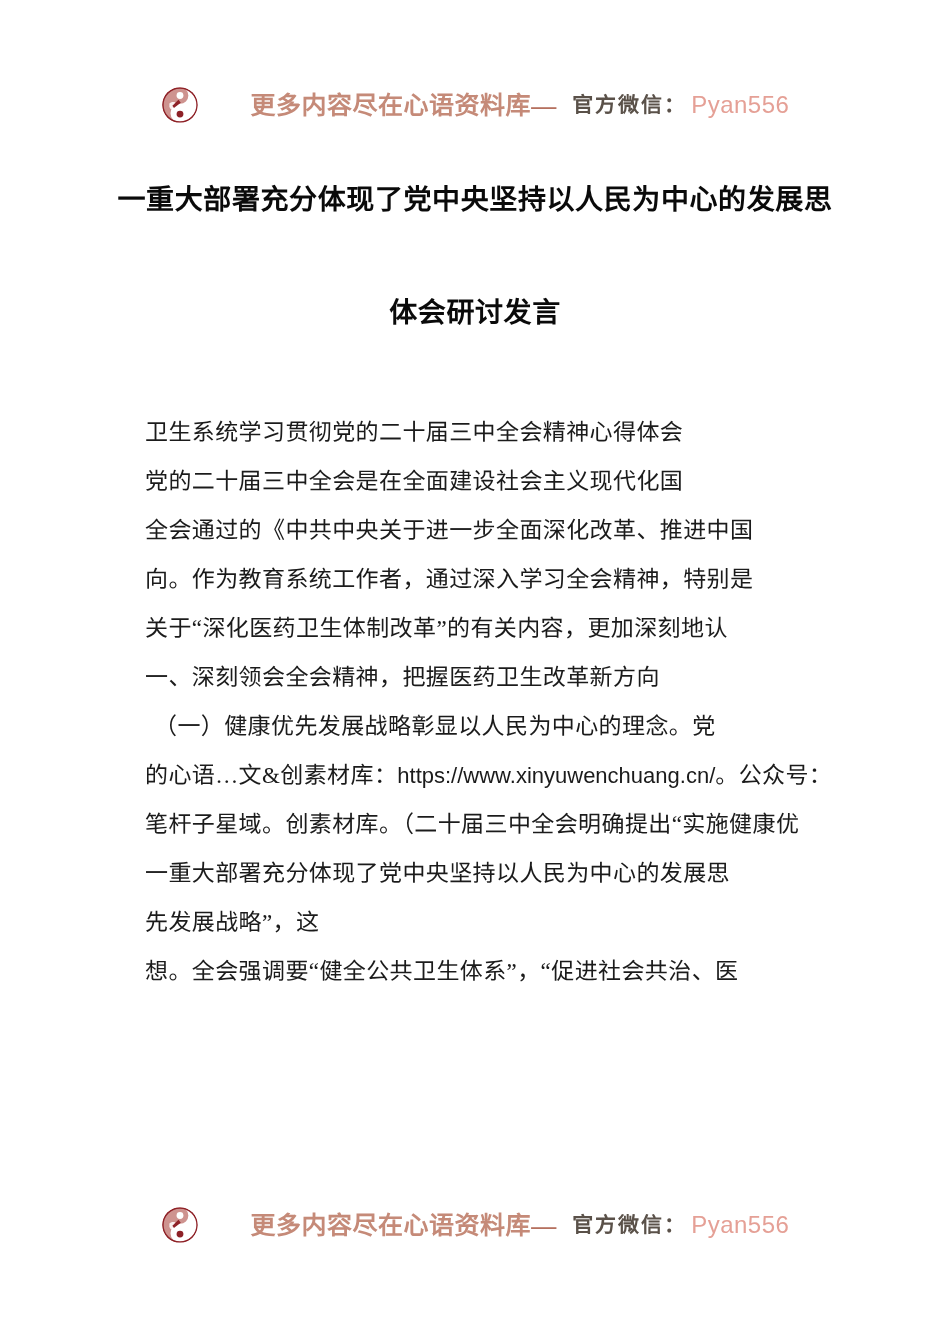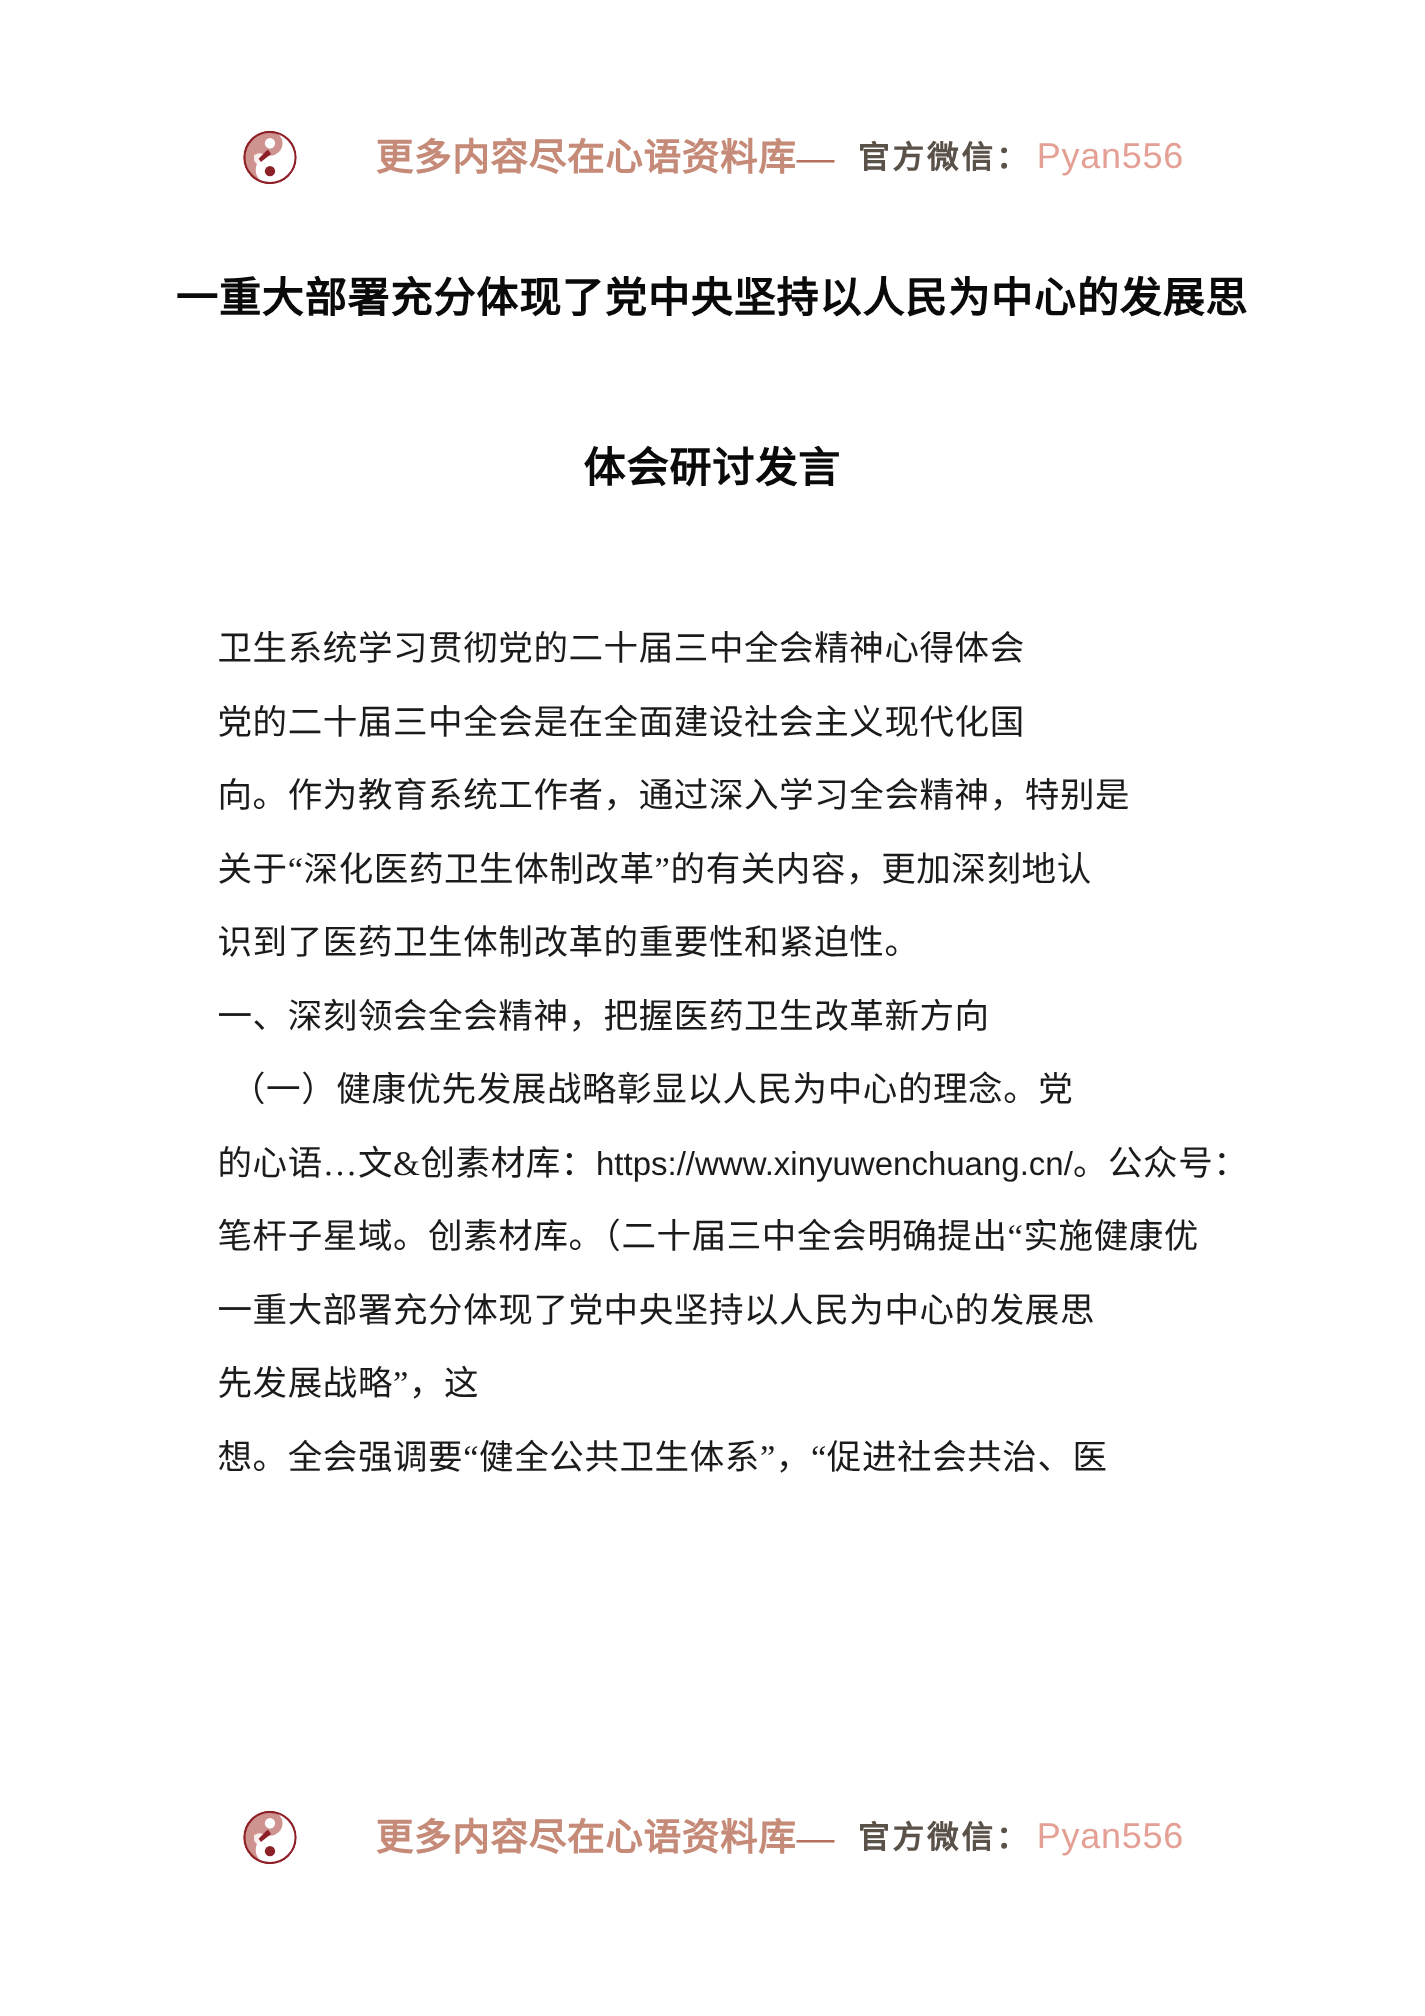--- a/index.html
+++ b/index.html
@@ -146,23 +146,23 @@
     <span class="wm-label">官方微信：</span>
     <span class="wm-id">Pyan556</span>
   </div>
 
   <div class="doc-title title-line1">一重大部署充分体现了党中央坚持以人民为中心的发展思</div>
   <div class="doc-title title-line2">体会研讨发言</div>
 
   <div class="body-block">
       <div class="body-line"><span>卫生系统学习贯彻党的二十届三中全会精神心得体会</span></div>
       <div class="body-line"><span>党的二十届三中全会是在全面建设社会主义现代化国</span></div>
+      <div class="body-line"><span>全会通过的《中共中央关于进一步全面深化改革、推进中国</span></div>
       <div class="body-line"><span>向。作为教育系统工作者，通过深入学习全会精神，特别是</span></div>
       <div class="body-line"><span>关于“深化医药卫生体制改革”的有关内容，更加深刻地认</span></div>
-      <div class="body-line"><span>识到了医药卫生体制改革的重要性和紧迫性。</span></div>
       <div class="body-line"><span>一、深刻领会全会精神，把握医药卫生改革新方向</span></div>
       <div class="body-line indent"><span>（一）健康优先发展战略彰显以人民为中心的理念。党</span></div>
       <div class="body-line"><span>的心语…文&amp;创素材库：</span><span class="url">https://www.xinyuwenchuang.cn/</span><span>。公众号：</span></div>
       <div class="body-line"><span>笔杆子星域。创素材库。（二十届三中全会明确提出“实施健康优</span></div>
       <div class="body-line"><span>一重大部署充分体现了党中央坚持以人民为中心的发展思</span></div>
       <div class="body-line"><span>先发展战略”，这</span></div>
       <div class="body-line"><span>想。全会强调要“健全公共卫生体系”，“促进社会共治、医</span></div>
     </div>
 
   <div class="watermark watermark-bottom">

